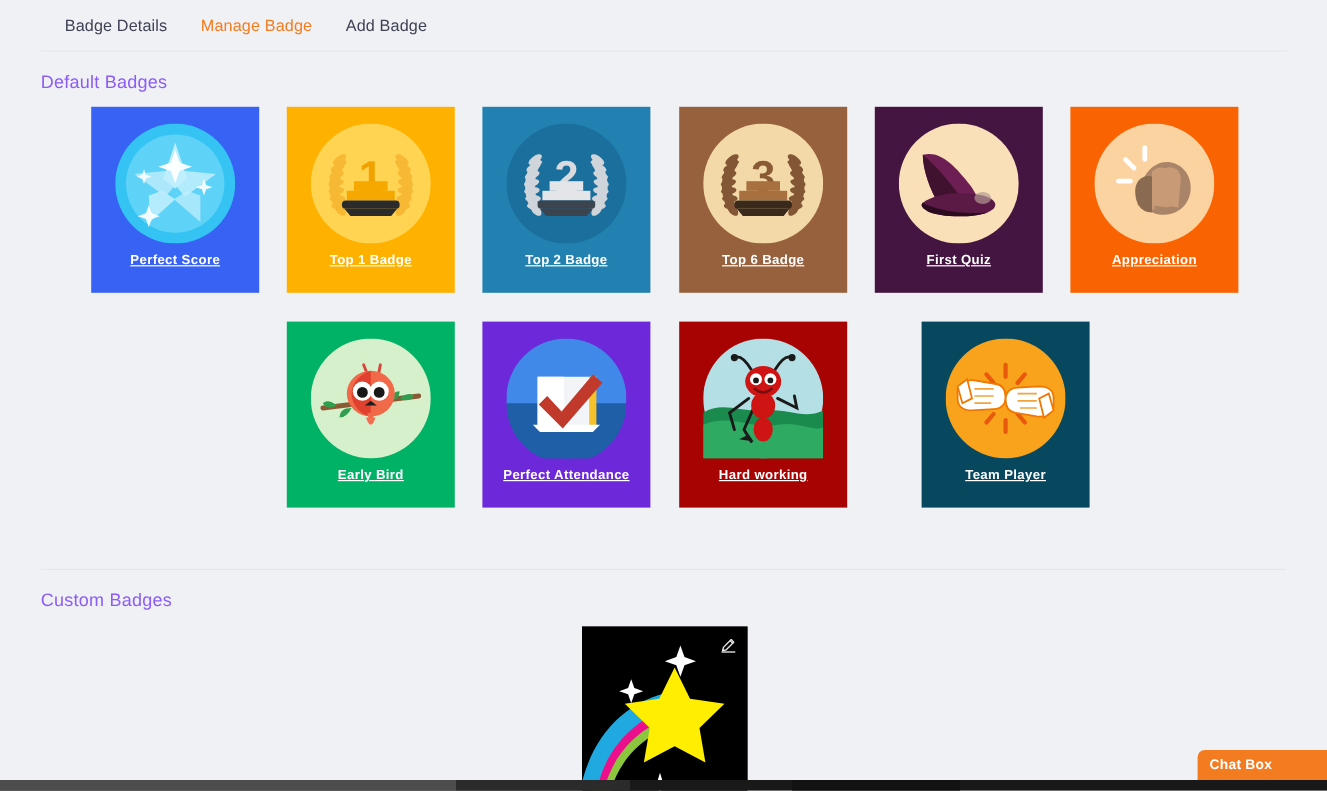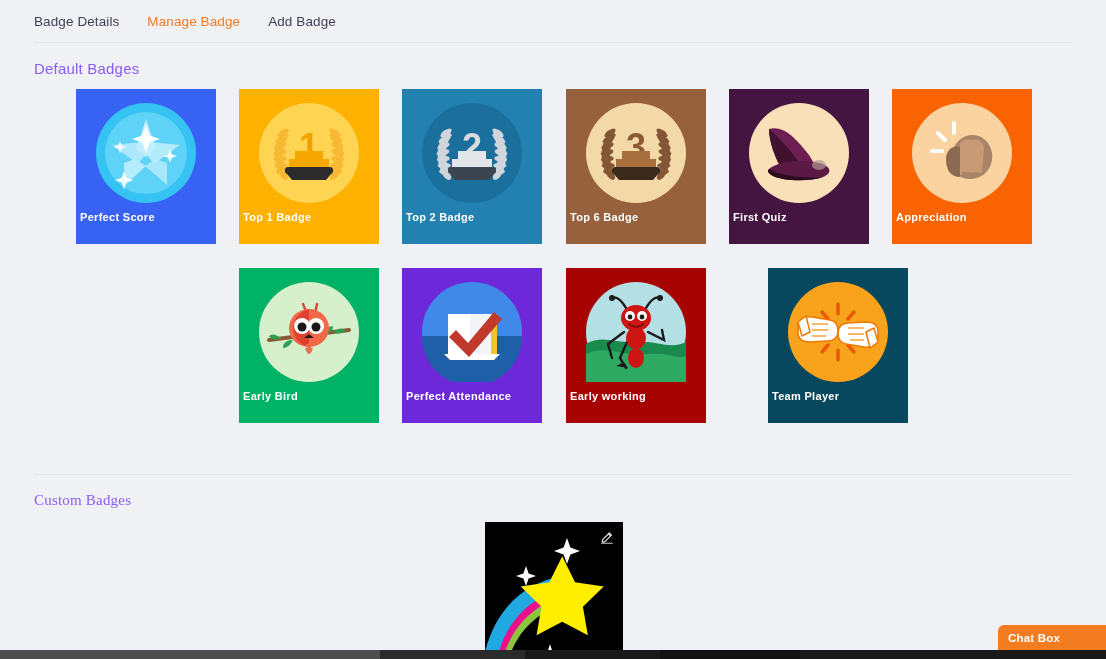--- a/index.html
+++ b/index.html
@@ -7,21 +7,21 @@
     width: 1106px; height: 659px;
     background: #f0f1f5;
     font-family: "Liberation Sans", sans-serif;
     overflow: hidden;
   }
   .page { position: relative; width: 1106px; height: 659px; background: #f0f1f5; }
 
   
   .tabbar {
     position: absolute; left: 0; top: 0; width: 990px; height: 42px;
-    display: flex; align-items: center;
+    display: flex; align-items: center; padding-left: 20px;
   }
   .tab {
     font-size: 13.5px; letter-spacing: .1px; color: #3f4254;
     cursor: pointer; white-space: nowrap;
   }
   .tab:nth-child(1) { margin-left: 34px; }
   .tab + .tab { margin-left: 28px; }
   .tab.active { color: #f47c20; font-weight: 400; }
 
   .divider {
@@ -30,41 +30,42 @@
   }
   .divider.top { top: 42px; }
   .divider.mid { top: 474px; }
 
   
   .section-title {
     position: absolute; left: 34px;
     font-size: 15px; color: #8b5cf6; letter-spacing: .2px;
   }
   .section-title.default { top: 60px; }
-  .section-title.custom  { top: 492px; font-family: Liberation Serif, serif; }
+  .section-title.custom  { top: 492px; }
 
   
   .badge-grid { position: absolute; left: 0; top: 0; width: 1106px; }
 
   .badge-card {
     position: absolute;
     width: 140px; height: 155px;
     display: flex; flex-direction: column;
     align-items: center; justify-content: flex-start;
     cursor: pointer; overflow: hidden;
   }
   .badge-art {
     width: 100px; height: 100px; margin-top: 14px;
     position: relative;
   }
   .badge-label {
     margin-top: 8px;
     font-size: 11px; font-weight: 700; color: #ffffff;
-    letter-spacing: .3px; text-align: left; line-height: 1.2;
+    letter-spacing: .3px; text-align: center; line-height: 1.2;
     width: 132px;
+    text-decoration: underline;
   }
 
   
   .custom-card {
     position: absolute; left: 485px; top: 522px;
     width: 138px; height: 137px;
     background: #000; overflow: hidden; cursor: pointer;
   }
   .edit-icon {
     position: absolute; right: 8px; top: 8px;
@@ -298,21 +299,21 @@
     <ellipse cx="50" cy="36" rx="15" ry="13" fill="#cf1414"></ellipse>
     <ellipse cx="50" cy="56" rx="10" ry="11" fill="#cf1414"></ellipse>
     <ellipse cx="50" cy="76" rx="8" ry="10" fill="#cf1414"></ellipse>
     <circle cx="44" cy="34" r="5" fill="#fff"></circle>
             <circle cx="56" cy="34" r="5" fill="#fff"></circle>
     <circle cx="44" cy="35" r="2.4" fill="#1a1a1a"></circle>
             <circle cx="56" cy="35" r="2.4" fill="#1a1a1a"></circle>
     <path d="M43 42 q7 6 14 0" stroke="#7a0d0d" stroke-width="2" fill="none" stroke-linecap="round"></path>
     <path d="M30 84 l8 -4 4 6z" fill="#1a1a1a"></path>
           </svg></div>
-        <div class="badge-label">Early working</div>
+        <div class="badge-label">Hard working</div>
       </div>
       <div class="badge-card" style="left: 768px; top: 268px; background: rgb(7, 72, 94);">
         <div class="badge-art"><svg viewBox="0 0 100 100" width="100" height="100">
     <circle cx="50" cy="50" r="50" fill="#f9a21b"></circle>
     <g stroke="#e8590c" stroke-width="3.5" stroke-linecap="round">
       <path d="M50 22 v10"></path>
               <path d="M50 78 v-10"></path>
       <path d="M34 30 l6 7"></path>
               <path d="M66 70 l-6 -7"></path>
       <path d="M66 30 l-6 7"></path>

